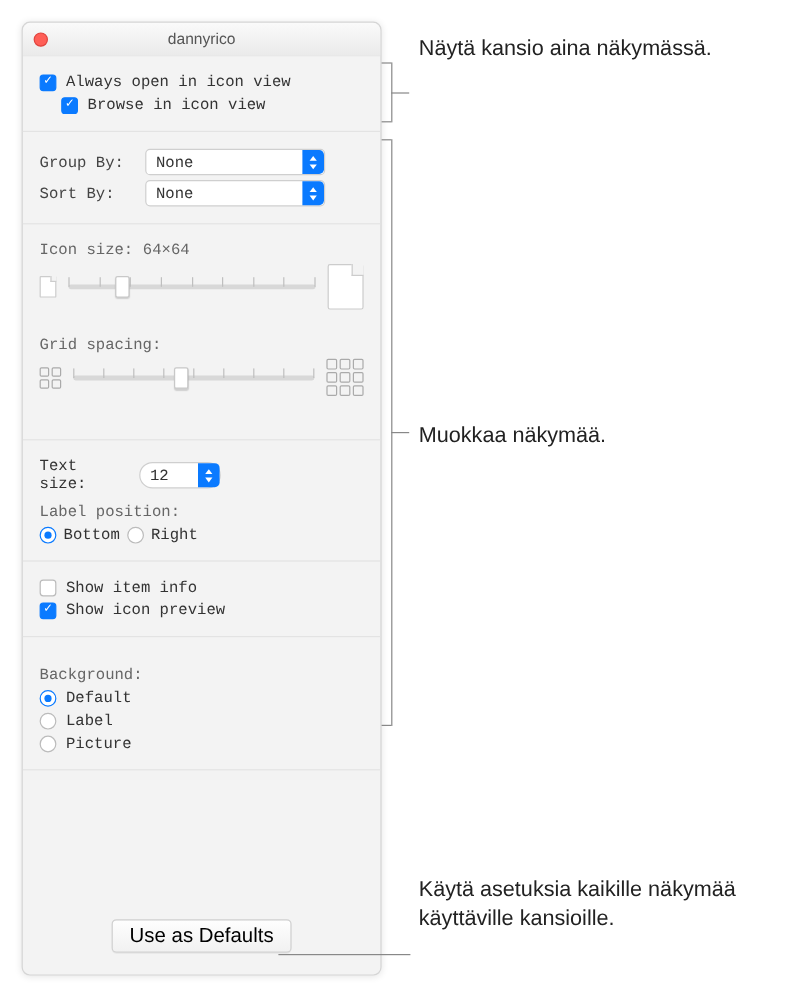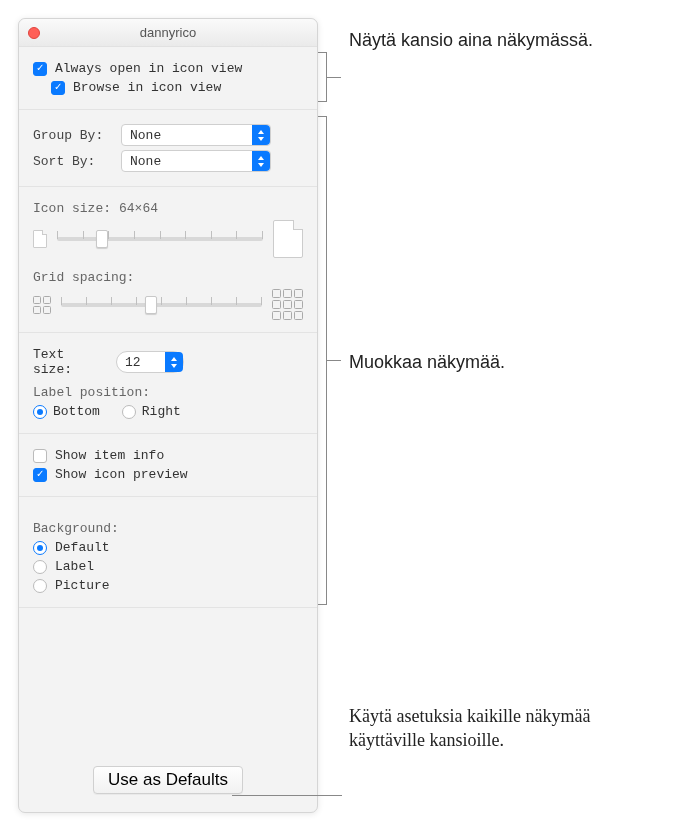--- a/index.html
+++ b/index.html
@@ -212,21 +212,21 @@
     </div>
     <div class="row">
       <span class="label-col">Sort By:</span>
       <div class="select select-wide">
         <span>None</span>
         <div class="stepper"></div>
       </div>
     </div>
   </div>
 
-  <div class="section" style="padding-bottom:8px;">
+  <div class="section" style="padding-bottom:32px;">
     <div class="row">
       <span style="color:#666;">Icon size:</span>
       <span style="color:#666;">64×64</span>
     </div>
     <div class="row" style="gap:10px;">
       <div class="file-icon-sm">
           <div class="fold"></div>
         </div>
       <div class="slider-track">
         <div class="slider-ticks">
@@ -239,21 +239,21 @@
             <span></span>
             <span></span>
             <span></span>
           </div>
         <div class="slider-knob" style="left:22%"></div>
       </div>
       <div class="file-icon-lg">
           <div class="fold"></div>
         </div>
     </div>
-    <div class="row" style="margin-top:12px;">
+    <div class="row" style="margin-top:22px;">
       <span style="color:#666;">Grid spacing:</span>
     </div>
     <div class="row" style="gap:10px;">
       <div class="grid-sm">
           <i></i>
           <i></i>
           <i></i>
           <i></i>
         </div>
       <div class="slider-track">
@@ -288,21 +288,21 @@
     <div class="row">
       <span style="width:75px;">Text size:</span>
       <div class="select select-narrow">
         <span>12</span>
         <div class="stepper"></div>
       </div>
     </div>
     <div class="row" style="margin-top:8px;">
       <span style="color:#666;">Label position:</span>
     </div>
-    <div class="row" style="gap:22px;">
+    <div class="row" style="gap:6px;">
       <span style="display:flex;align-items:center;gap:6px;">
         <span class="radio selected"></span>
         <span>Bottom</span>
       </span>
       <span style="display:flex;align-items:center;gap:6px;">
         <span class="radio"></span>
         <span>Right</span>
       </span>
     </div>
   </div>
@@ -343,13 +343,13 @@
 
 <div class="callout-bracket" style="left:326px; top:52px; height:50px;"></div>
 <div class="callout-line" style="left:326px; top:77px; width:15px;"></div>
 <div class="annotation" style="left:349px; top:28px; width:280px;">Näytä kansio aina näkymässä.</div>
 
 <div class="callout-bracket" style="left:326px; top:116px; height:489px;"></div>
 <div class="callout-line" style="left:326px; top:360px; width:15px;"></div>
 <div class="annotation" style="left:349px; top:350px; width:280px;">Muokkaa näkymää.</div>
 
 <div class="callout-line" style="left:232px; top:795px; width:110px;"></div>
-<div class="annotation" style="left:349px; top:704px; width:300px;font-family:Liberation Serif, serif;">Käytä asetuksia kaikille näkymää käyttäville kansioille.</div>
+<div class="annotation" style="left:349px; top:729px; width:300px;">Käytä asetuksia kaikille näkymää käyttäville kansioille.</div>
 
 </body></html>

